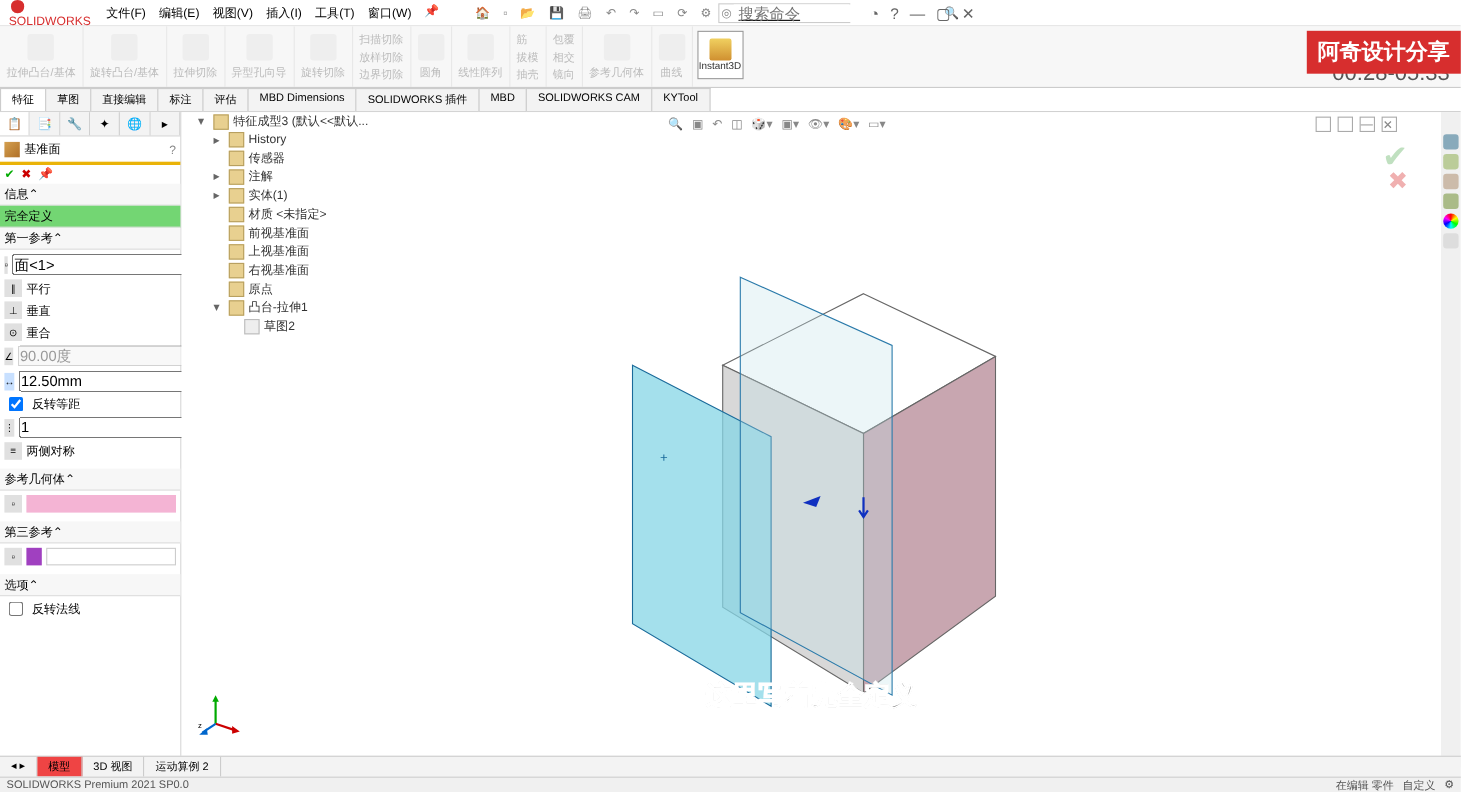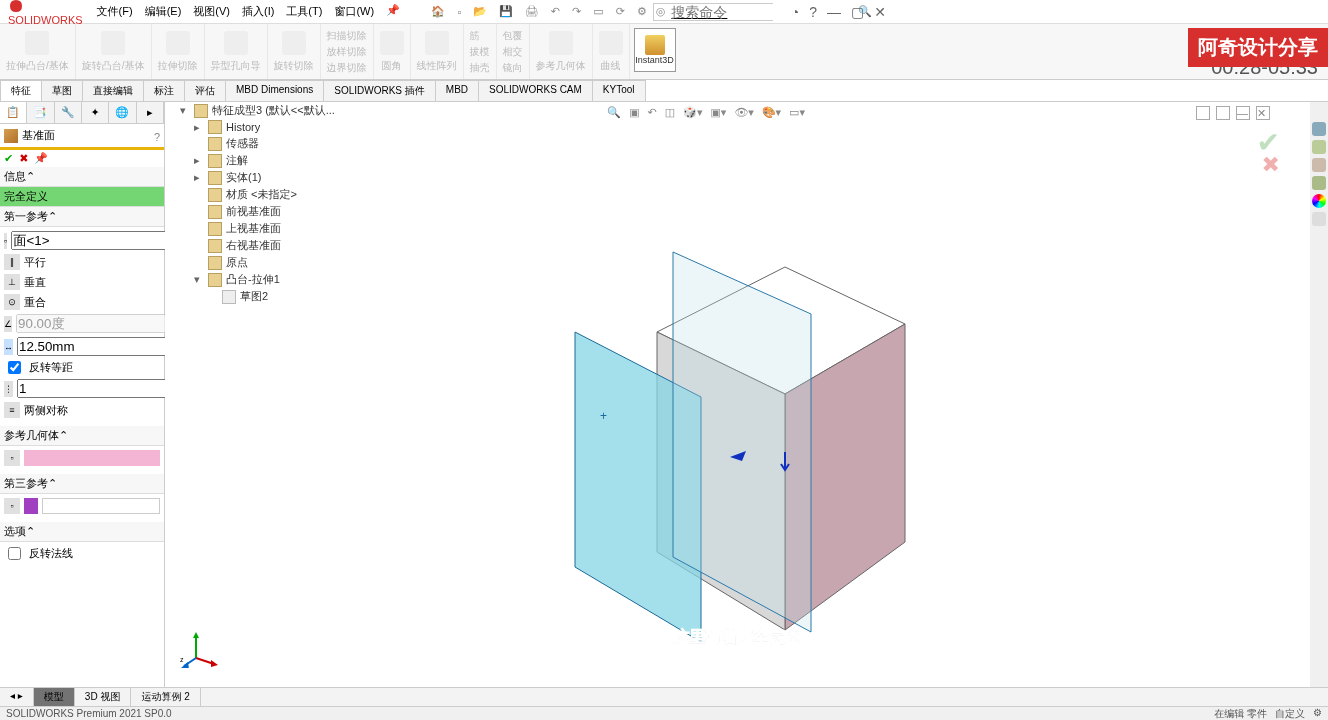--- a/index.html
+++ b/index.html
@@ -83,26 +83,26 @@
 .right-bar { width: 18px; background: #f0f0f0; display: flex; flex-direction: column; gap: 4px; padding-top: 20px; align-items: center; }
 .right-bar span { width: 14px; height: 14px; border-radius: 3px; cursor: pointer; }
 
 
 .cube3d { position: absolute; left: 340px; top: 130px; }
 
 
 .triad { position: absolute; left: 15px; bottom: 30px; }
 
 
-.subtitle { position: absolute; left: 50%; bottom: 50px; transform: translateX(-50%); font-size: 16px; font-weight: bold; color: #3c3c3c; -webkit-text-stroke: 1px #fff; }
+.subtitle { position: absolute; left: 50%; bottom: 50px; transform: translateX(-50%); font-size: 24px; font-weight: bold; color: #3c3c3c; -webkit-text-stroke: 1px #fff; }
 
 
 .btabs { position: absolute; bottom: 14px; left: 0; display: flex; border-top: 1px solid #ccc; background: #f3f3f3; width: 1328px; }
 .btabs span { padding: 2px 10px; border-right: 1px solid #ccc; cursor: pointer; font-size: 10px; }
-.btabs span.active { background: #737373; }
+.btabs span.active { background: #ef4444; }
 
 
 .status { position: absolute; bottom: 0; left: 0; right: 0; height: 14px; background: #f0f0f0; display: flex; align-items: center; padding: 0 6px; font-size: 10px; color: #555; border-top: 1px solid #ccc; }
 .status .r { margin-left: auto; display: flex; gap: 8px; }
 </style>
 </head>
 <body>
 
 <div class="titlebar">
   <div class="logo">

